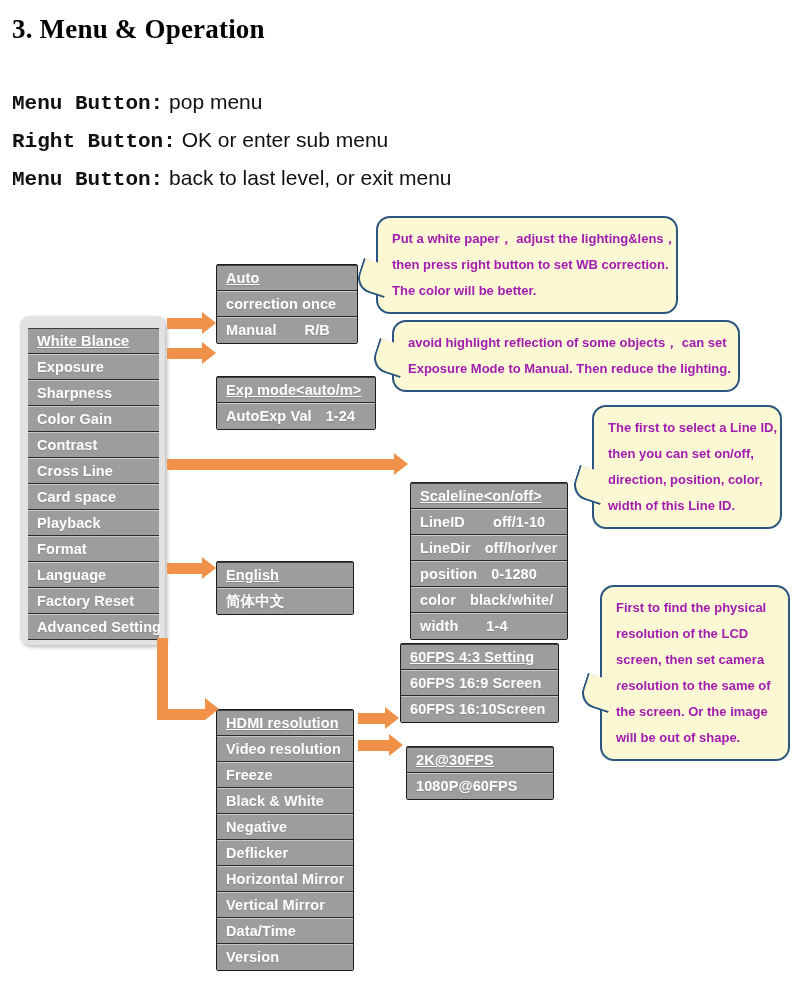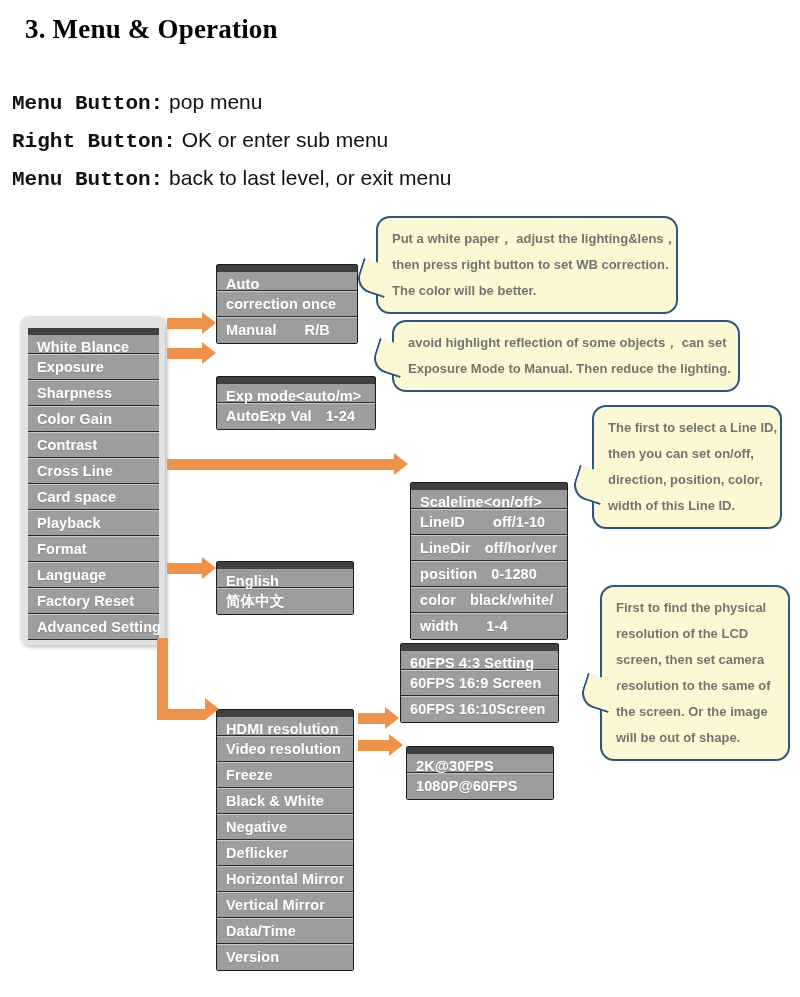--- a/index.html
+++ b/index.html
@@ -18,21 +18,20 @@
   
   #page-title {
     position: absolute;
     left: 12px;
     top: 14px;
     font-family: "Liberation Serif", serif;
     font-weight: bold;
     font-size: 27px;
     color: #000000;
     letter-spacing: 0.2px;
-    margin-left: 13px;
   }
   .desc-line {
     position: absolute;
     left: 12px;
     font-size: 21px;
     color: #111111;
     white-space: nowrap;
   }
   .desc-line .lbl {
     font-weight: bold;
@@ -66,21 +65,21 @@
     font-size: 14.5px;
     line-height: 24px;
     height: 26px;
     padding: 0 0 0 9px;
     border-bottom: 1px solid #2a2a2a;
     border-top: 1px solid #c8c8c8;
     white-space: nowrap;
     letter-spacing: 0.1px;
     text-shadow: 0 1px 0 rgba(0,0,0,0.12);
   }
-  .menu-item:first-child { border-top: 7px solid #404040; }
+  .menu-item:first-child { border-top: 1px solid #404040; text-decoration: underline; }
   .menu-item:last-child { border-bottom: none; }
   .panel.rounded-shadow .menu-item:last-child { border-bottom: 1px solid #2a2a2a; }
   .menu-item .val {
     display: inline-block;
     padding-left: 14px;
   }
   .menu-item .val-wide {
     display: inline-block;
     padding-left: 28px;
   }
@@ -95,21 +94,21 @@
   #panel-hdmi        { left: 400px; top: 643px; width: 159px; }
   #panel-video       { left: 406px; top: 746px; width: 148px; }
 
   
   .callout {
     position: absolute;
     box-sizing: border-box;
     background: #fdf8d4;
     border: 2px solid #2a5680;
     border-radius: 14px;
-    color: #737373;
+    color: #a21caf;
     font-size: 13px;
     font-weight: bold;
     line-height: 26px;
     padding: 8px 14px;
   }
   .callout .cl {
     display: block;
     white-space: nowrap;
   }
   .callout .tail {

